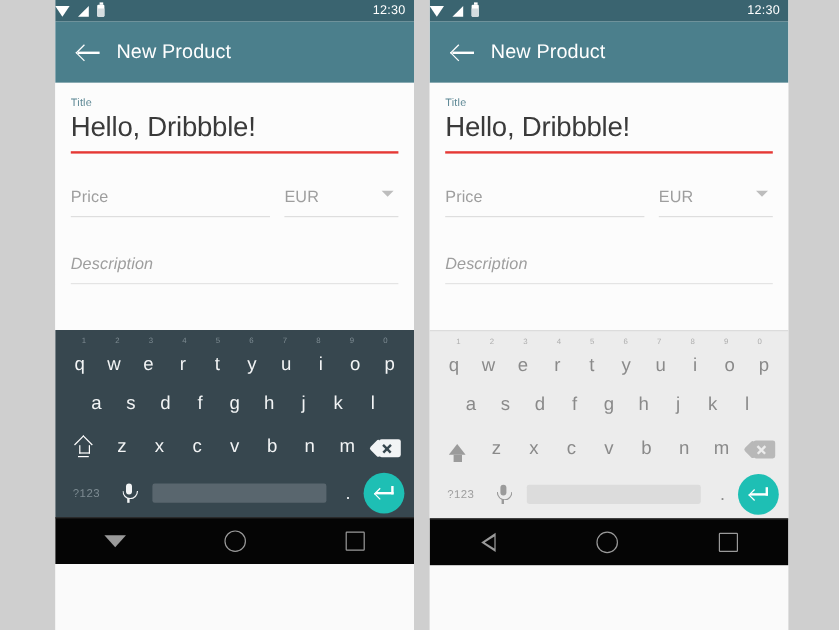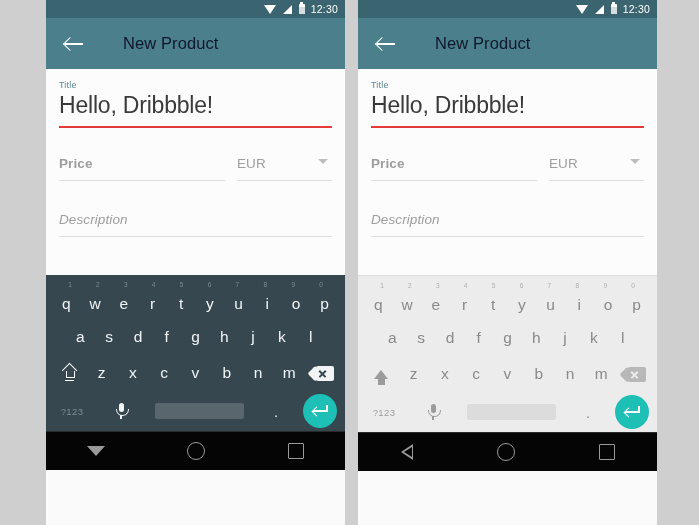--- a/index.html
+++ b/index.html
@@ -12,69 +12,69 @@
   .stage{position:absolute;inset:0;}
 
   
   .phone{position:absolute;top:0;width:299px;height:525px;background:#fafafa;overflow:hidden;}
   .phone.left{left:46px;}
   .phone.right{left:358px;}
 
   
   .statusbar{
     height:18px;background:#3a6470;
-    display:flex;align-items:center;justify-content:flex-end;
+    display:flex;align-items:center;justify-content:space-between;
     padding-right:7px;box-sizing:border-box;
   }
   .sb-icons{display:flex;align-items:center;gap:7px;}
   .sb-time{color:#ffffff;font-size:10.5px;letter-spacing:.2px;margin-left:6px;}
   .ic-wifi{width:0;height:0;border-left:6px solid transparent;border-right:6px solid transparent;border-top:9px solid #ffffff;}
   .ic-signal{width:0;height:0;border-left:9px solid transparent;border-bottom:9px solid #ffffff;}
   .ic-batt{width:6px;height:10px;background:#ffffff;position:relative;border-radius:1px;}
   .ic-batt:before{content:"";position:absolute;top:-2px;left:1.5px;width:3px;height:2px;background:#ffffff;}
   .ic-batt:after{content:"";position:absolute;left:0;top:3px;width:6px;height:7px;background:#d5dde0;border-radius:0 0 1px 1px;}
 
   
   .appbar{
     height:51px;background:#4b7f8c;
     display:flex;align-items:center;padding-left:17px;box-sizing:border-box;
   }
   .backarrow{width:22px;height:22px;position:relative;flex:none;cursor:pointer;}
   .backarrow:before{content:"";position:absolute;left:2px;top:10.5px;width:18px;height:1.6px;background:#fff;}
   .backarrow:after{content:"";position:absolute;left:2px;top:6.5px;width:9px;height:9px;border-left:1.6px solid #fff;border-bottom:1.6px solid #fff;transform:rotate(45deg);}
-  .appbar-title{color:#0f172a;font-size:16.5px;margin-left:38px;letter-spacing:.1px;}
+  .appbar-title{color:#ffffff;font-size:16.5px;margin-left:12px;letter-spacing:.1px;}
 
   
   .form{background:#fcfcfc;padding:0 13px;box-sizing:border-box;}
   .field{position:relative;}
   .lbl-small{font-size:9px;color:#5c8794;padding-top:11px;letter-spacing:.2px;}
   .title-val{font-size:23px;color:#3a3a3a;padding-top:2px;padding-bottom:7px;letter-spacing:-.2px;}
   .rule-red{height:2px;background:#e53935;}
   .rule-gray{height:1px;background:#dedede;}
   .row{display:flex;gap:12px;padding-top:28px;}
-  .col-price{flex:1 1 auto;font-weight:bold;}
+  .col-price{flex:1 1 auto;}
   .col-cur{width:95px;flex:none;position:relative;}
   .ph{font-size:13.5px;color:#9e9e9e;padding-bottom:9px;letter-spacing:.1px;}
   .caret{position:absolute;right:4px;top:3px;width:0;height:0;border-left:5px solid transparent;border-right:5px solid transparent;border-top:5px solid #bdbdbd;}
   .desc-wrap{padding-top:31px;font-style:italic;}
   .form-tail{height:38px;background:#fcfcfc;}
 
   
   .kb{box-sizing:border-box;padding:0 6px;user-select:none;}
   .kb.dark{background:#37474f;}
   .kb.light{background:#ececec;border-top:1px solid #dcdcdc;}
   .numrow{display:flex;padding:6px 4px 0;}
   .numrow span{flex:1;text-align:center;font-size:6.5px;}
   .kb.dark .numrow span{color:#7d8b92;}
   .kb.light .numrow span{color:#aeaeae;}
   .krow{display:flex;align-items:center;}
   .krow.r1{height:31px;}
   .krow.r2{height:36px;padding:0 14px;}
   .krow.r3{height:36px;}
-  .krow.r4{height:40px;gap:14px;}
+  .krow.r4{height:40px;}
   .key{flex:1;text-align:center;font-size:15.5px;cursor:pointer;}
   .kb.dark .key{color:#f2f4f5;}
   .kb.light .key{color:#8a8a8a;}
 
   .kmod{width:34px;flex:none;display:flex;align-items:center;justify-content:center;cursor:pointer;}
 
   
   .shift-out{width:17px;height:17px;position:relative;}
   .shift-out:before{content:"";position:absolute;left:3.5px;top:0;width:10px;height:10px;border-left:1.7px solid #fff;border-top:1.7px solid #fff;transform:rotate(45deg);}
   .shift-out:after{content:"";position:absolute;left:5px;top:6px;width:7px;height:6px;border:1.7px solid #fff;border-top:none;}

